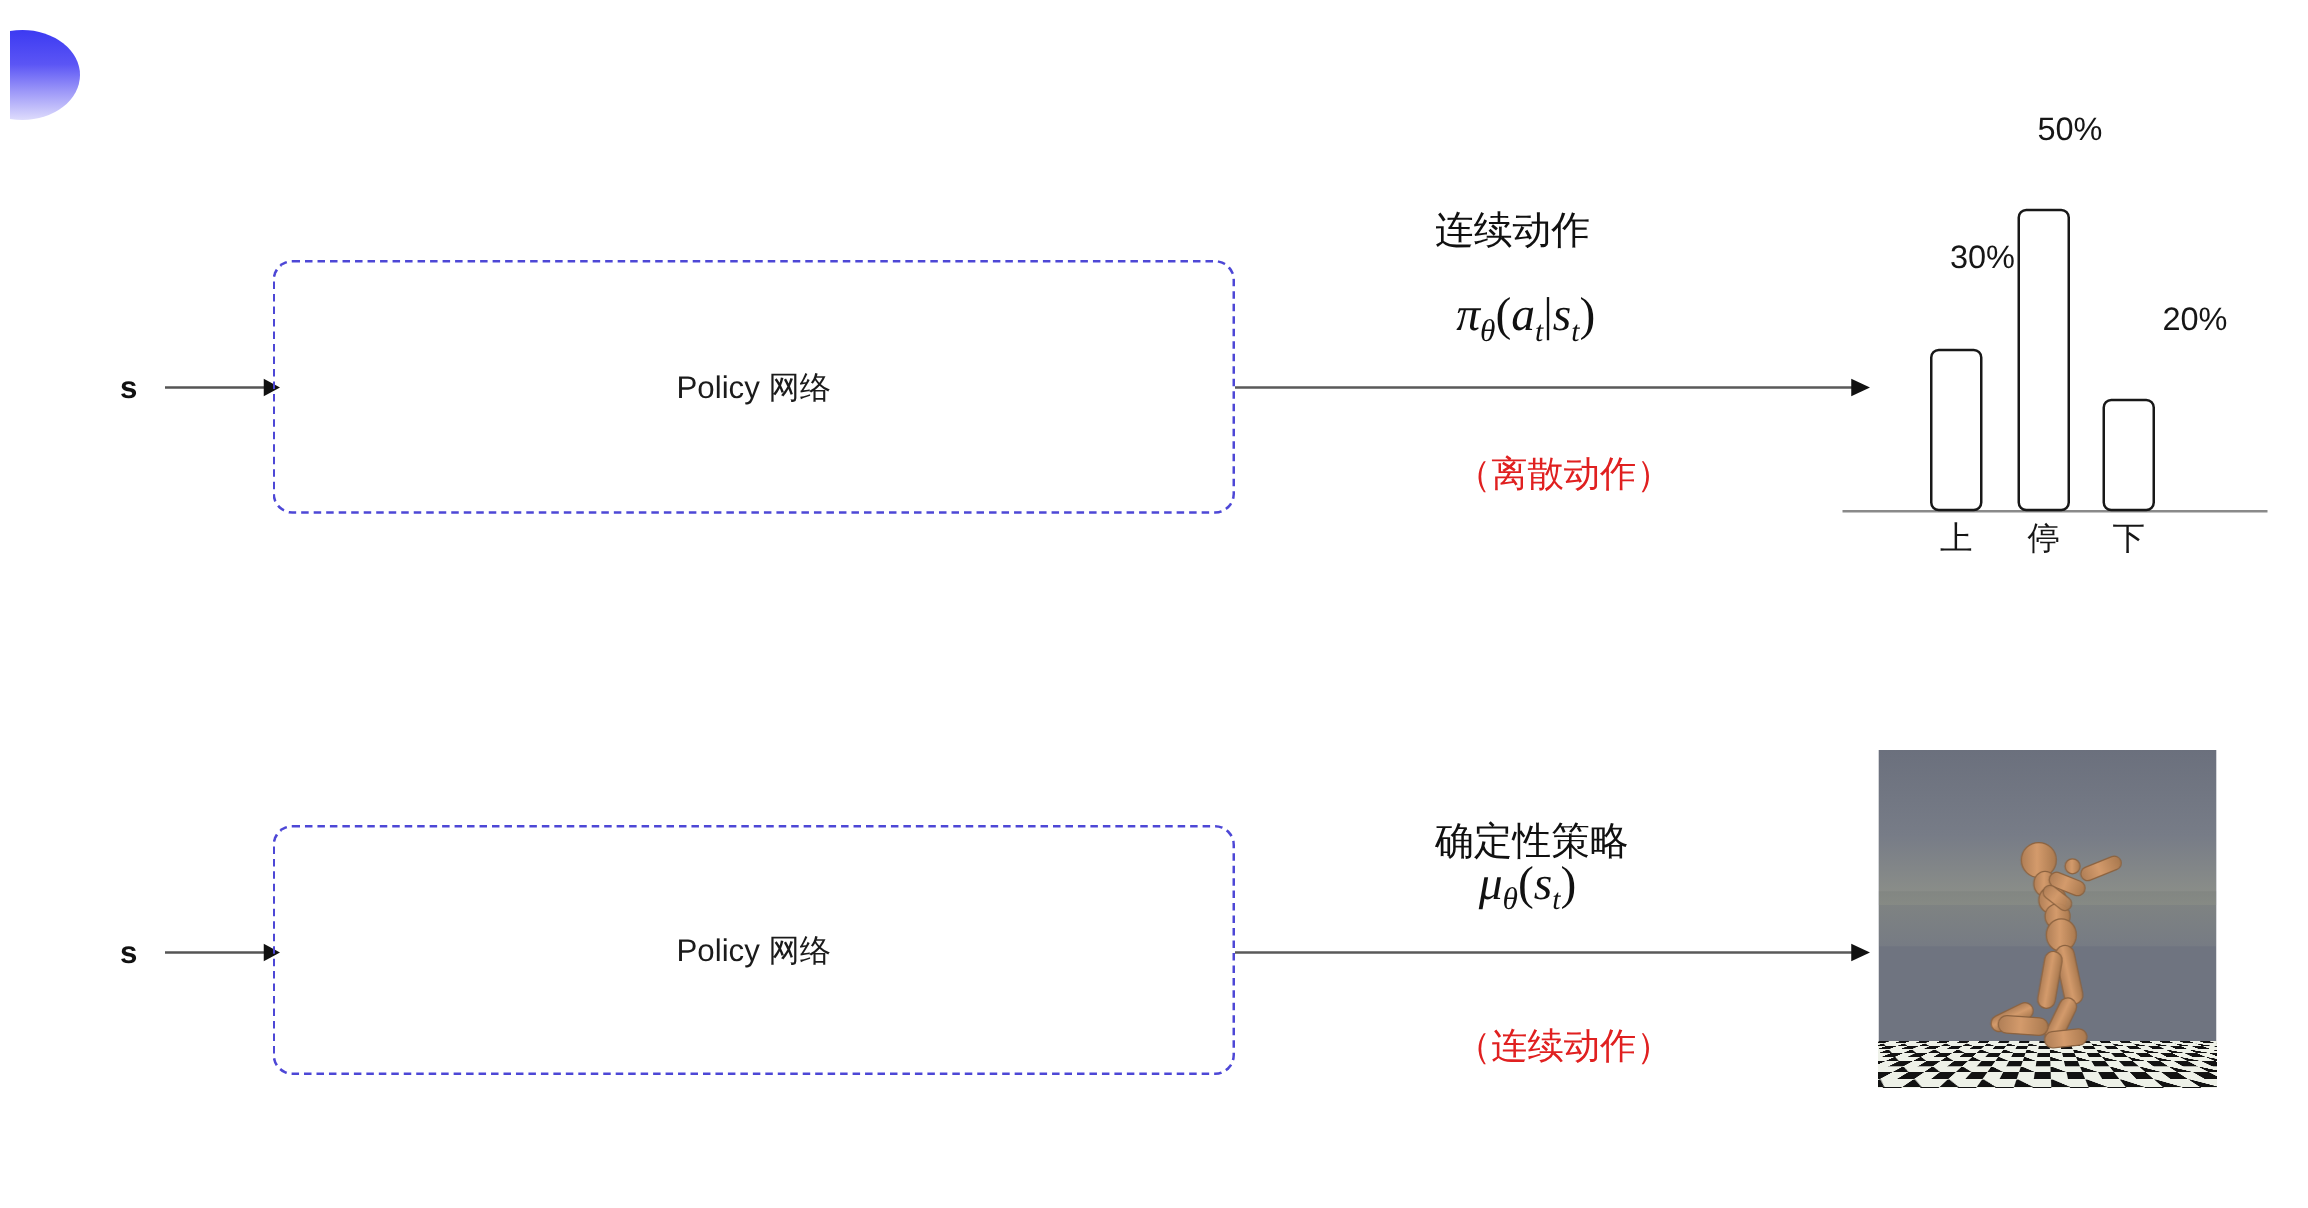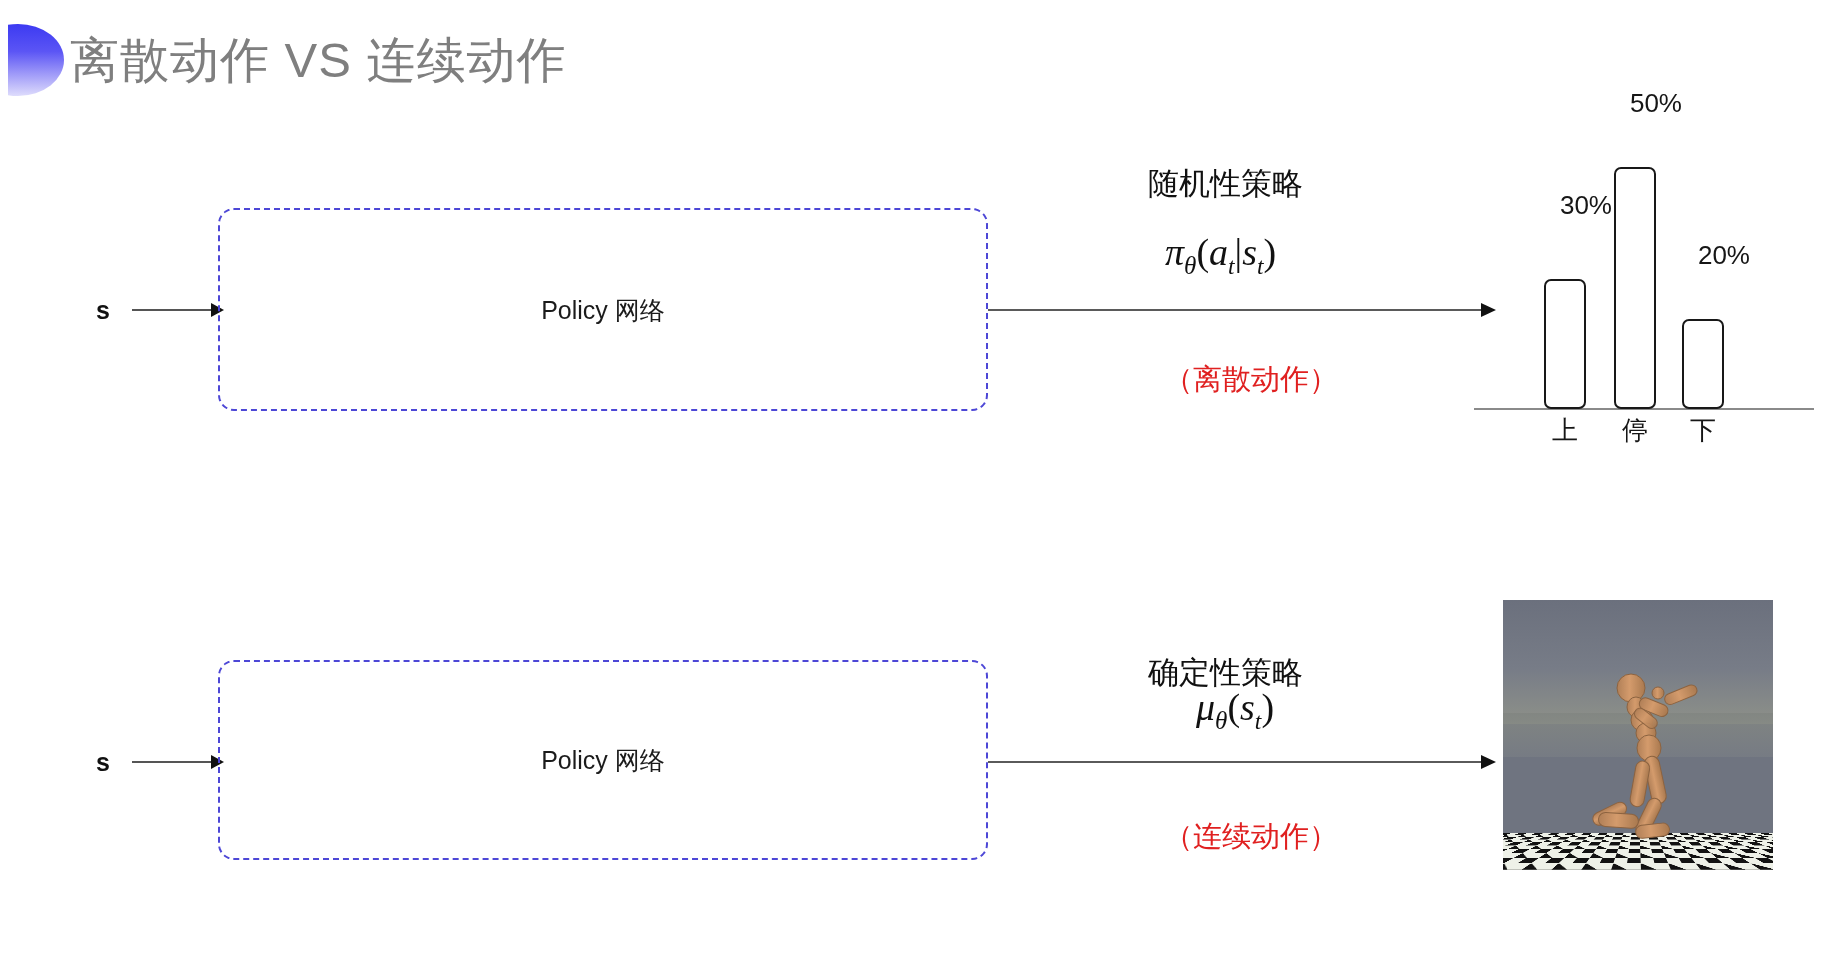--- a/index.html
+++ b/index.html
@@ -158,21 +158,21 @@
     position: absolute;
     font-size: 29px;
     color: #e02020;
     white-space: nowrap;
   }
   #stochastic-title   { left: 1148px; top: 163px; }
   #stochastic-formula { left: 1165px; top: 230px; }
   #discrete-action    { left: 1164px; top: 360px; }
 
   #deterministic-title   { left: 1148px; top: 652px; }
-  #deterministic-formula { left: 1183px; top: 685px; margin-left: 13px; }
+  #deterministic-formula { left: 1183px; top: 685px; }
   #continuous-action     { left: 1164px; top: 817px; }
 
   
   #bar-chart {
     position: absolute;
     left: 1466px;
     top: 110px;
     width: 350px;
     height: 340px;
   }
@@ -215,21 +215,21 @@
   
   #bar-1 { left: 78px; width: 42px; height: 130px; }
   #bar-value-1 { left: 52px; bottom: 188px; width: 94px; }
   #bar-cat-1 { left: 62px; width: 74px; }
   
   #bar-2 { left: 148px; width: 42px; height: 242px; }
   #bar-value-2 { left: 122px; bottom: 290px; width: 94px; }
   #bar-cat-2 { left: 132px; width: 74px; }
   
   #bar-3 { left: 216px; width: 42px; height: 90px; }
-  #bar-value-3 { left: 190px; bottom: 138px; width: 94px; }
+  #bar-value-3 { left: 190px; bottom: 138px; width: 94px; padding-left: 32px; }
   #bar-cat-3 { left: 200px; width: 74px; }
 
   
   #humanoid-sim {
     position: absolute;
     left: 1503px;
     top: 600px;
     width: 270px;
     height: 270px;
     overflow: hidden;
@@ -266,39 +266,38 @@
   #humanoid-sim .figure { position: absolute; left: 0; top: 0; width: 100%; height: 100%; }
 </style>
 </head>
 <body>
 
 <div id="slide">
 
   <div class="title-bullet">
     <div class="disc"></div>
   </div>
-  <div class="title-text">离散动作 VS 连续动作</div>
 
   <div class="s-label" id="s-label-top">s</div>
 
   <div class="short-arrow" id="short-arrow-top">
     <div class="shaft"></div>
     <div class="head"></div>
   </div>
 
   <div class="policy-box" id="policy-box-top">
     <div class="policy-label">Policy 网络</div>
   </div>
 
   <div class="long-arrow" id="long-arrow-top">
     <div class="shaft"></div>
     <div class="head"></div>
   </div>
 
-  <div class="ann-title" id="stochastic-title">随机性策略</div>
+  <div class="ann-title" id="stochastic-title">连续动作</div>
 
   <div class="ann-formula" id="stochastic-formula">
     <span>π</span><span class="theta">θ</span><span class="paren">(</span><span>a</span><span class="sub">t</span><span class="paren">|</span><span>s</span><span class="sub">t</span><span class="paren">)</span>
   </div>
 
   <div class="ann-red" id="discrete-action">（离散动作）</div>
 
   <div id="bar-chart">
     <div class="axis-line"></div>
 

